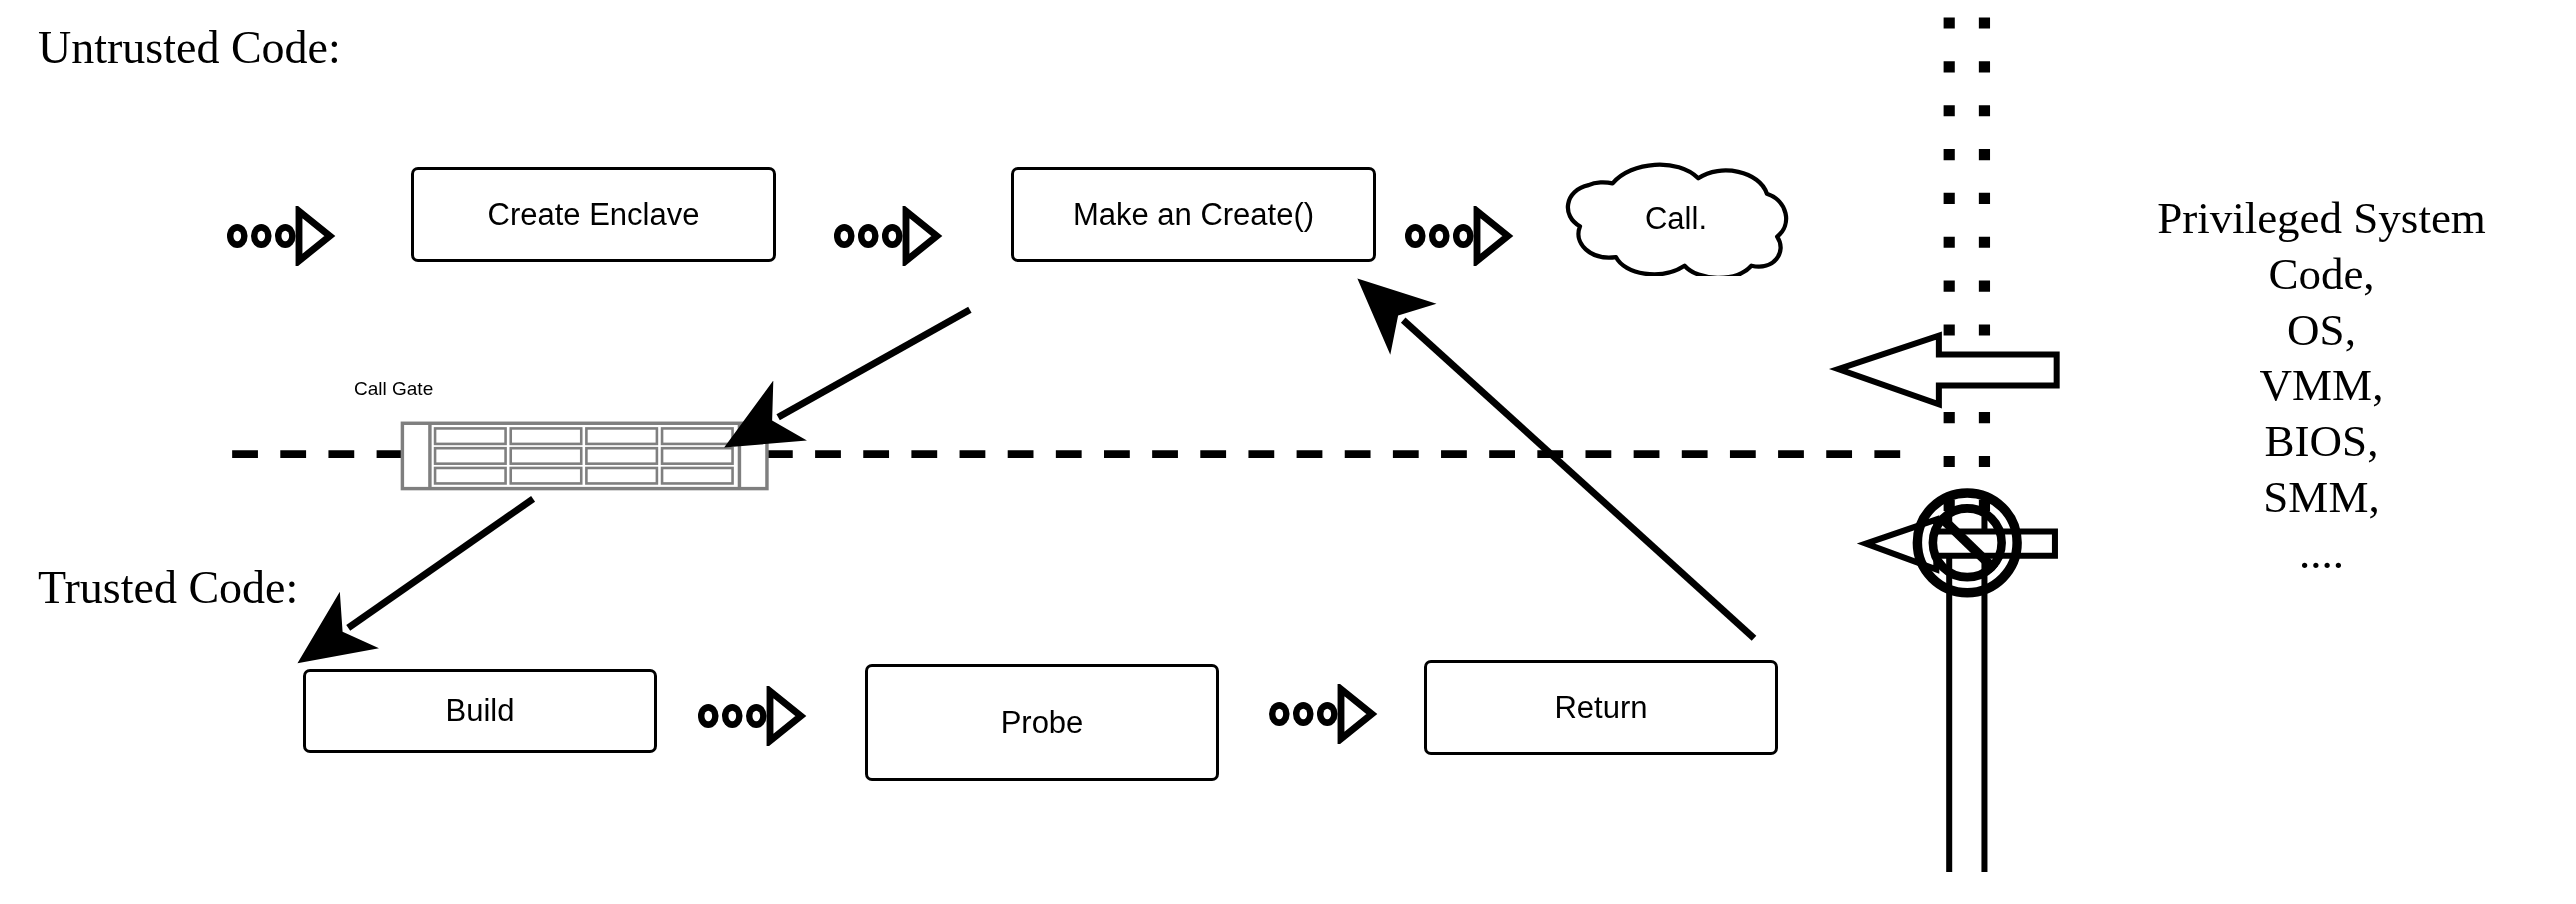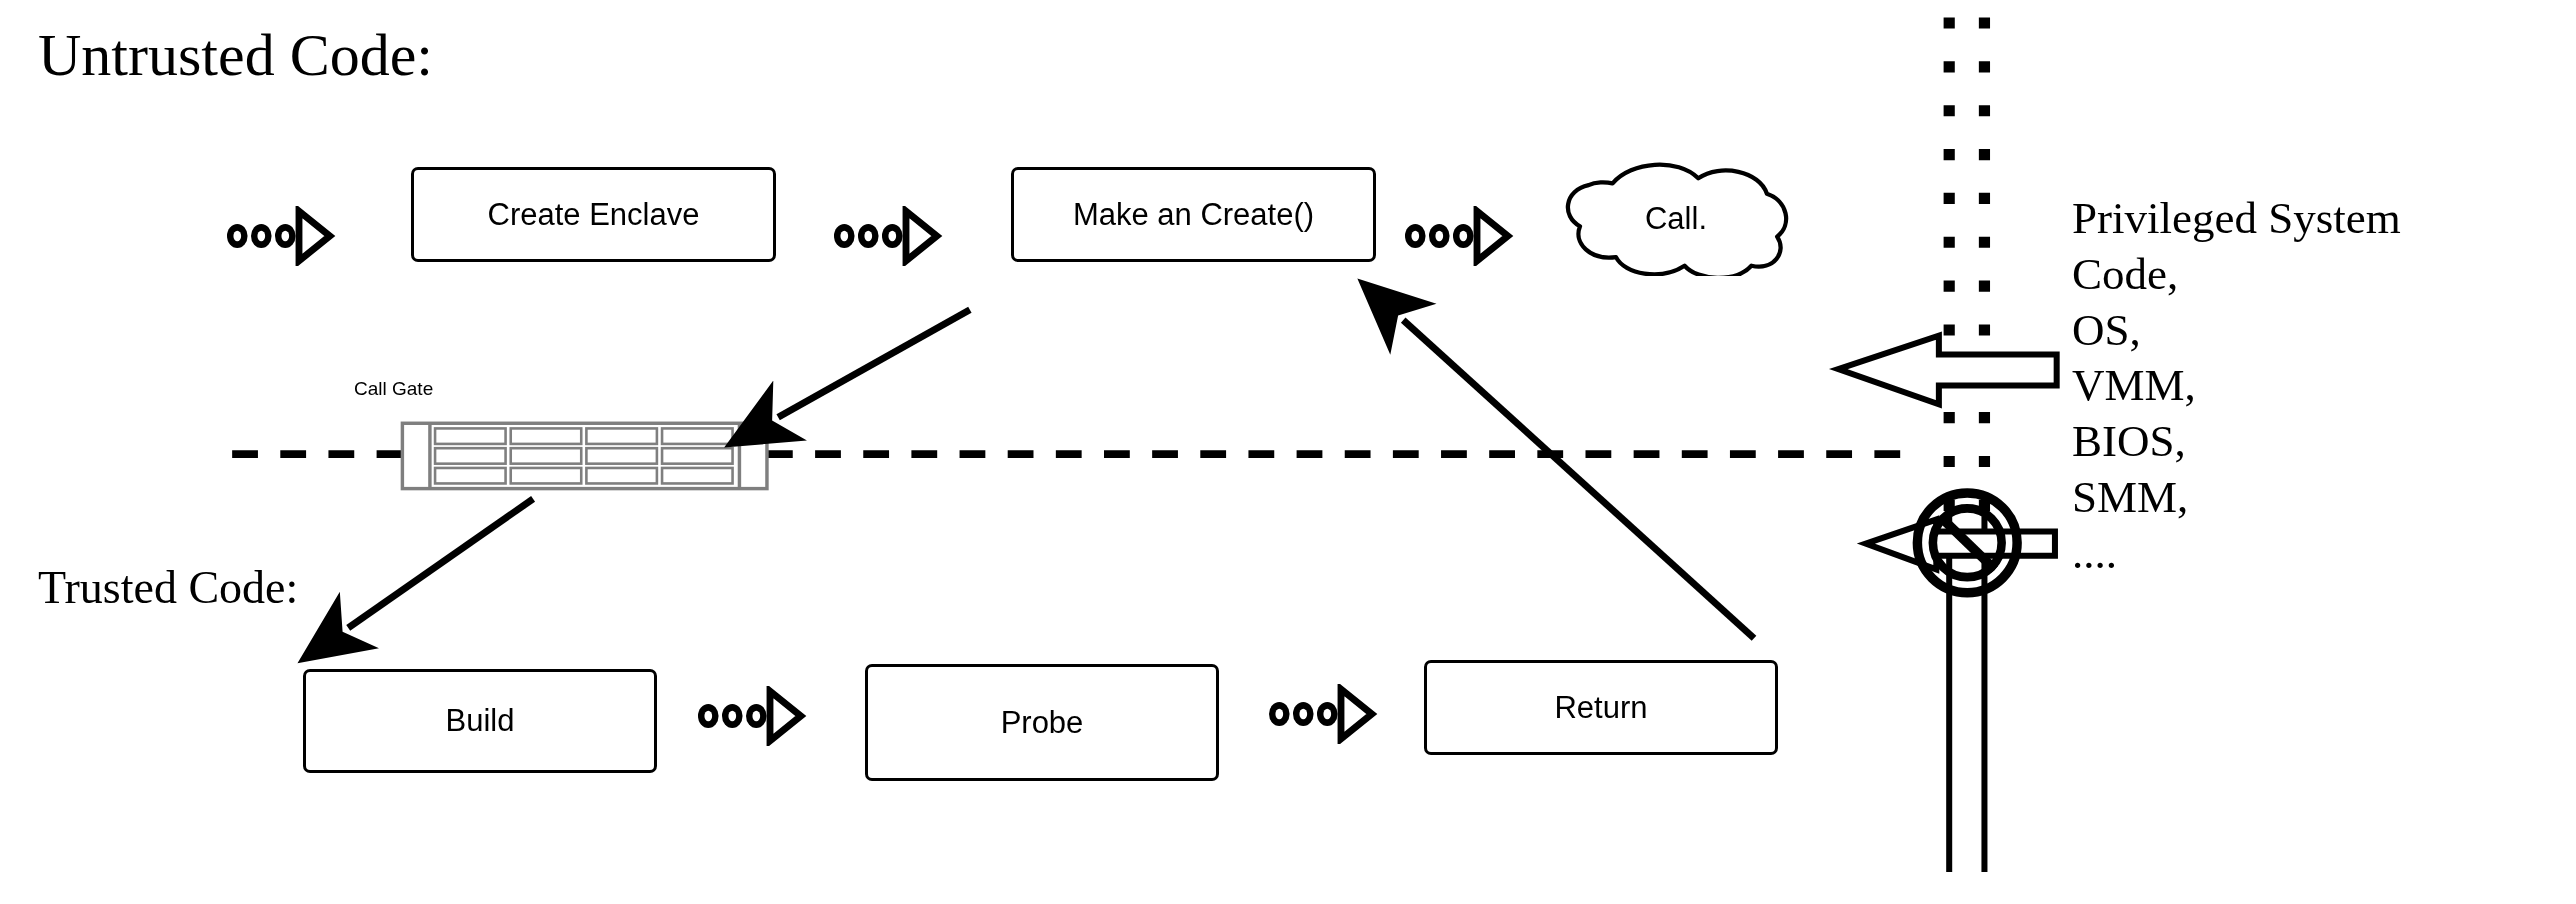--- a/index.html
+++ b/index.html
@@ -14,29 +14,29 @@
     background: #ffffff;
     overflow: hidden;
     font-family: "Liberation Sans", sans-serif;
   }
   .serif-label {
     position: absolute;
     font-family: "Liberation Serif", serif;
     color: #000000;
     white-space: nowrap;
   }
-  #untrusted-label { left: 38px; top: 20.6px; font-size: 60px; }
+  #untrusted-label { left: 38px; top: 20.6px; font-size: 46px; }
   #trusted-label   { left: 38px; top: 521px; font-size: 46px; margin-top: 40px; }
 
   #privileged-block {
     position: absolute;
     left: 2072px;
     top: 191px;
     width: 499px;
-    text-align: left;
+    text-align: center;
     font-family: "Liberation Serif", serif;
     font-size: 45px;
     line-height: 1.24;
     color: #000000;
   }
 
   .node-box {
     position: absolute;
     box-sizing: border-box;
     border: 3.4px solid #000000;
@@ -229,21 +229,21 @@
                L 2252 662 Z" fill="#ffffff" stroke="#000000" stroke-width="7" stroke-linejoin="miter"></path>
     </g>
 
     <g>
       <circle cx="2288" cy="631" r="58" fill="none" stroke="#000000" stroke-width="11"></circle>
       <circle cx="2288" cy="631" r="40" fill="none" stroke="#000000" stroke-width="10"></circle>
       <line x1="2257" y1="601" x2="2320" y2="662" stroke="#000000" stroke-width="11"></line>
     </g>
   </svg>
 
-  <div class="node-box" id="build-box" style="left:303px; top:669px; width:354px; height:104px;">
+  <div class="node-box" id="build-box" style="left:303px; top:669px; width:354px; height:84px;">
     <span>Build</span>
   </div>
 
   <div class="dotted-arrow" style="left:696px; top:686px; width:112px; height:60px;">
     <svg width="112" height="60" viewBox="0 0 130 70">
       <ellipse cx="14" cy="35" rx="12" ry="14" fill="#000"></ellipse>
       <ellipse cx="14" cy="35" rx="4.5" ry="6" fill="#fff"></ellipse>
       <ellipse cx="42" cy="35" rx="12" ry="14" fill="#000"></ellipse>
       <ellipse cx="42" cy="35" rx="4.5" ry="6" fill="#fff"></ellipse>
       <ellipse cx="70" cy="35" rx="12" ry="14" fill="#000"></ellipse>

